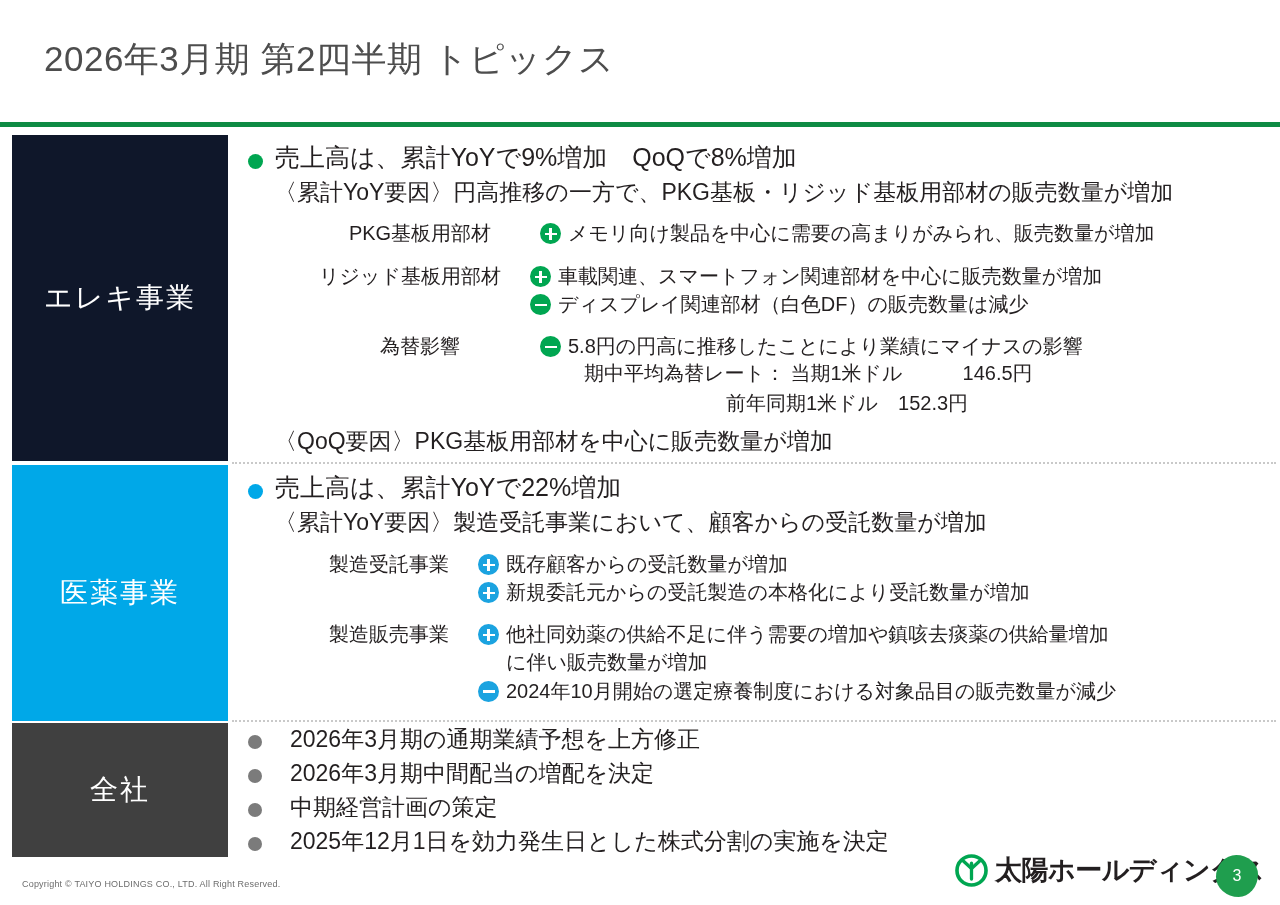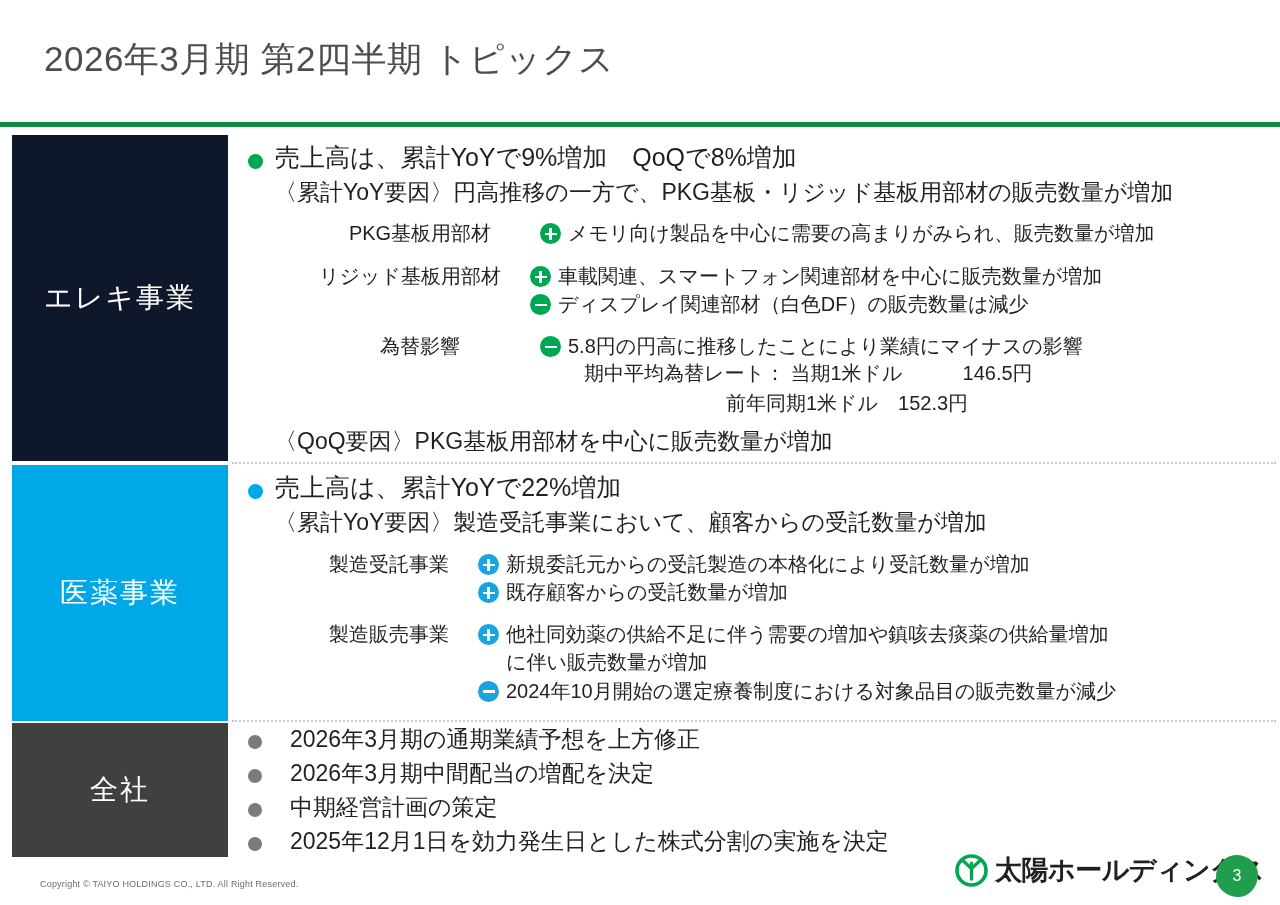--- a/index.html
+++ b/index.html
@@ -93,21 +93,21 @@
   .fx-line{ font-size:20px; line-height:1.38; white-space:nowrap; }
 
   .corp-item{
     display:flex; align-items:flex-start; gap:28px;
     font-size:23px; line-height:1.15; white-space:nowrap;text-align:center;
   }
   .corp-item .dot{ margin-top:9px; width:14px; height:14px; }
 
   
   .copyright{
-    position:absolute; left:40px; top:879px;
+    position:absolute; left:22px; top:879px;
     font-size:9px; color:#6d6d6d; letter-spacing:.2px; white-space:nowrap;
   }
   .logo{
     position:absolute; left:955px; top:852px;
     display:flex; align-items:center; gap:7px;
   }
   .logo-mark{ width:33px; height:33px; }
   .logo-text{
     font-size:27px; font-weight:700; color:#231f20; white-space:nowrap;
     letter-spacing:-.5px;
@@ -195,25 +195,25 @@
         <span>売上高は、累計YoYで22%増加</span>
       </div>
 
       <div class="subline" style="position:absolute; left:26px; top:44px;">〈累計YoY要因〉製造受託事業において、顧客からの受託数量が増加</div>
 
       <div class="detail-row" style="position:absolute; left:62px; top:85px;">
         <div class="lbl" style="width:168px;">製造受託事業</div>
         <div class="points">
           <div class="point">
             <span class="badge blue plus"></span>
+            <span class="point-text">既存顧客からの受託数量が増加</span>
+          </div>
+          <div class="point">
+            <span class="badge blue plus"></span>
             <span class="point-text">新規委託元からの受託製造の本格化により受託数量が増加</span>
-          </div>
-          <div class="point">
-            <span class="badge blue plus"></span>
-            <span class="point-text">既存顧客からの受託数量が増加</span>
           </div>
         </div>
       </div>
 
       <div class="detail-row" style="position:absolute; left:62px; top:155px;">
         <div class="lbl" style="width:168px;">製造販売事業</div>
         <div class="points">
           <div class="point">
             <span class="badge blue plus"></span>
             <span class="point-text">他社同効薬の供給不足に伴う需要の増加や鎮咳去痰薬の供給量増加</span>

